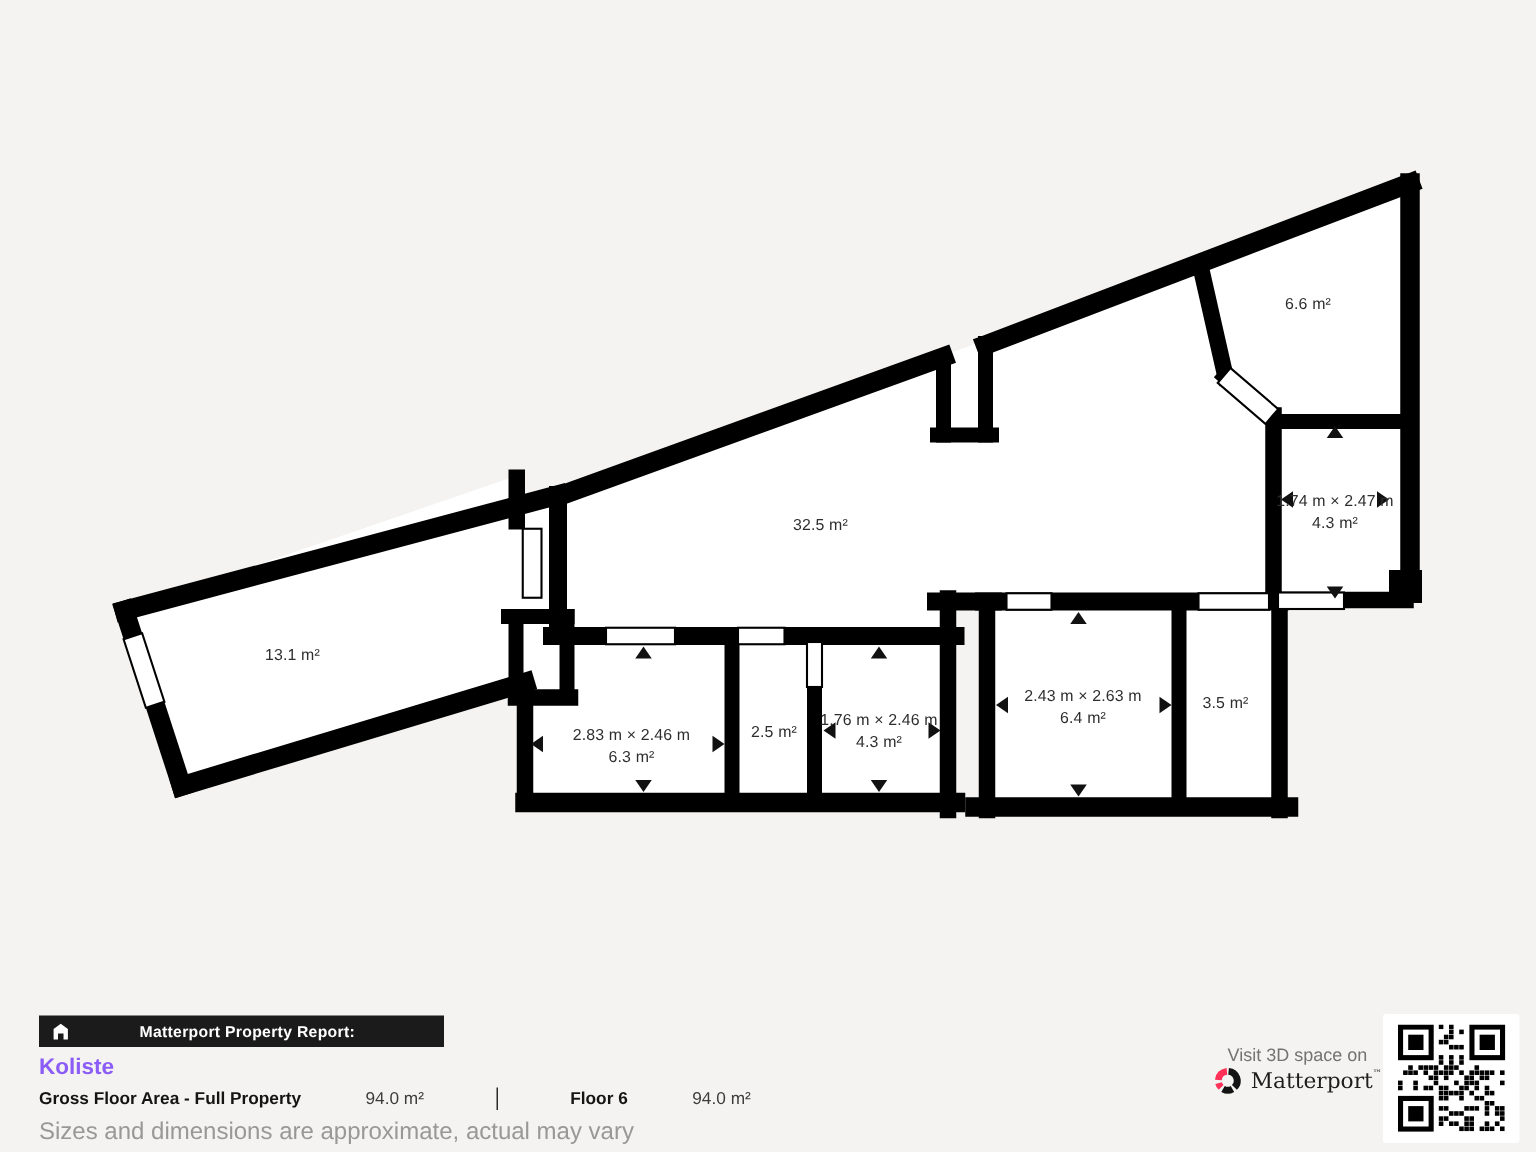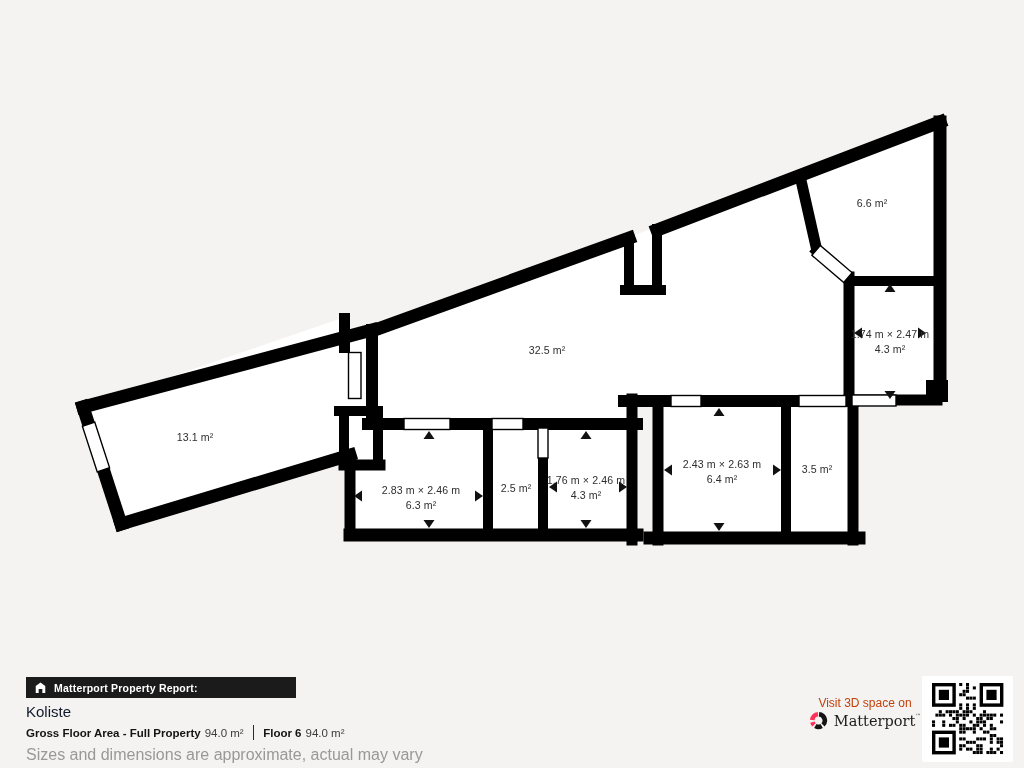--- a/index.html
+++ b/index.html
@@ -5,32 +5,32 @@
   html,body{margin:0;padding:0;}
   body{
     width:1024px;height:768px;overflow:hidden;position:relative;
     background:#f4f3f1;
     font-family:"Liberation Sans",sans-serif;
     -webkit-font-smoothing:antialiased;
   }
   #plan-svg{position:absolute;left:0;top:0;}
   .rlabel{font-family:"Liberation Sans",sans-serif;font-size:10.6px;fill:#2e2e2e;
           text-anchor:middle;dominant-baseline:central;letter-spacing:.1px;}
-  .abs{position:absolute;}
+  .abs{position:absolute;gap:39px;}
   .badge{
     left:26px;top:677px;width:270px;height:21px;background:#1b1b1b;color:#fff;
     display:flex;align-items:center;padding-left:8px;box-sizing:border-box;
   }
   .badge-label{font-size:10.5px;font-weight:bold;letter-spacing:.2px;margin-left:7px;}
-  .prop-name{left:26px;top:703px;font-size:15px;font-weight:normal;color:#0f172a;}
+  .prop-name{left:26px;top:703px;font-size:15px;font-weight:bold;color:#8b5cf6;}
   .gfa-line{left:26px;top:725px;display:flex;align-items:center;font-size:11.5px;color:#3c3c3c;}
   .gfa-line .b{font-weight:bold;color:#141414;margin-right:4px;}
   .gfa-divider{width:1.5px;height:15px;background:#2a2a2a;margin:0 9px;}
   .disclaimer{left:26px;top:746px;font-size:16px;color:#9a9896;}
-  .visit-text{left:795px;top:696px;width:140px;text-align:center;font-size:12px;color:#c2410c;}
+  .visit-text{left:795px;top:696px;width:140px;text-align:center;font-size:12px;color:#737373;}
   .brand-row{left:795px;top:711px;width:140px;display:flex;align-items:center;justify-content:center;gap:6px;}
   .brand-wordmark{font-family:"DejaVu Serif","Liberation Serif",serif;font-size:14.5px;color:#1d1d1d;}
   .brand-tm{font-size:6px;vertical-align:8px;color:#1d1d1d;}
   .qr-card{left:922px;top:676px;width:91px;height:86px;background:#ffffff;border-radius:2px;}
   .qr-card svg{position:absolute;left:10px;top:7px;}
 </style>
 </head>
 <body>
 
 <svg id="plan-svg" width="1024" height="768" viewBox="0 0 1024 768">

